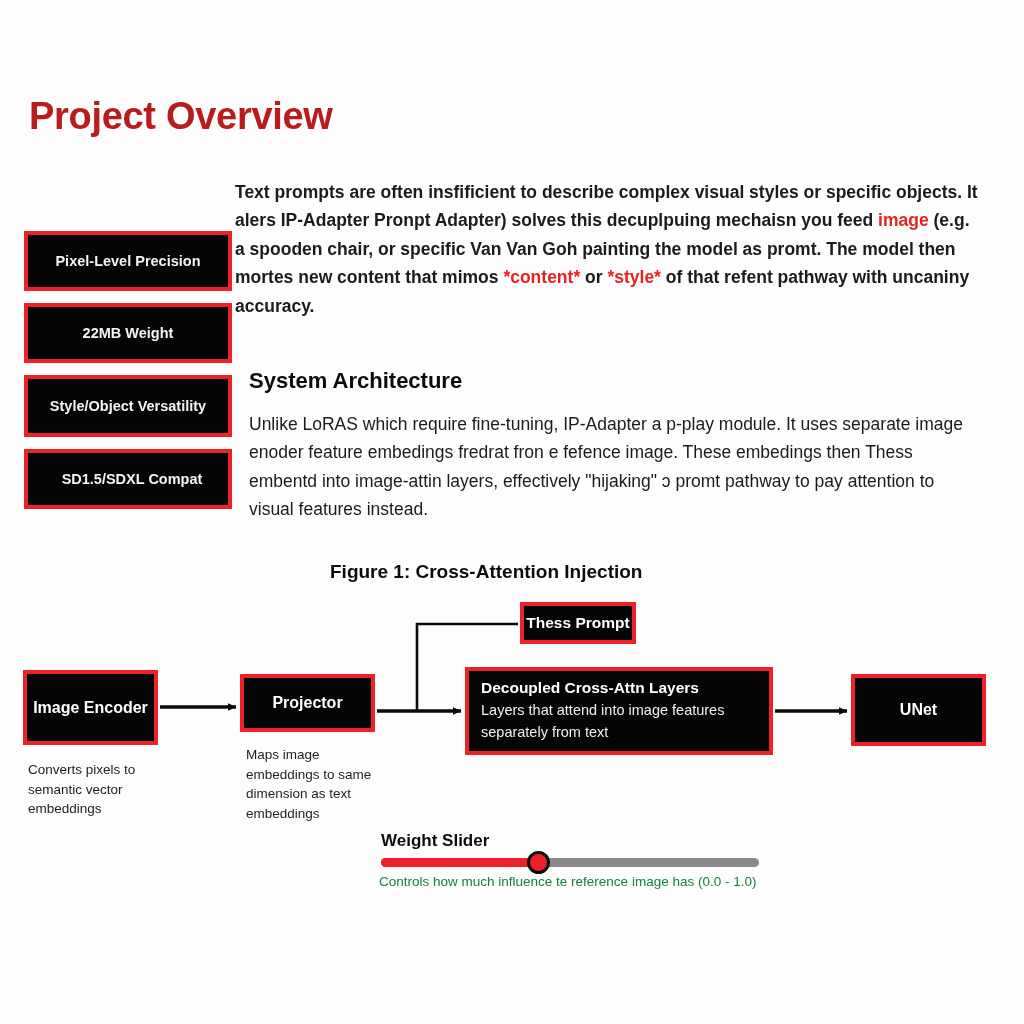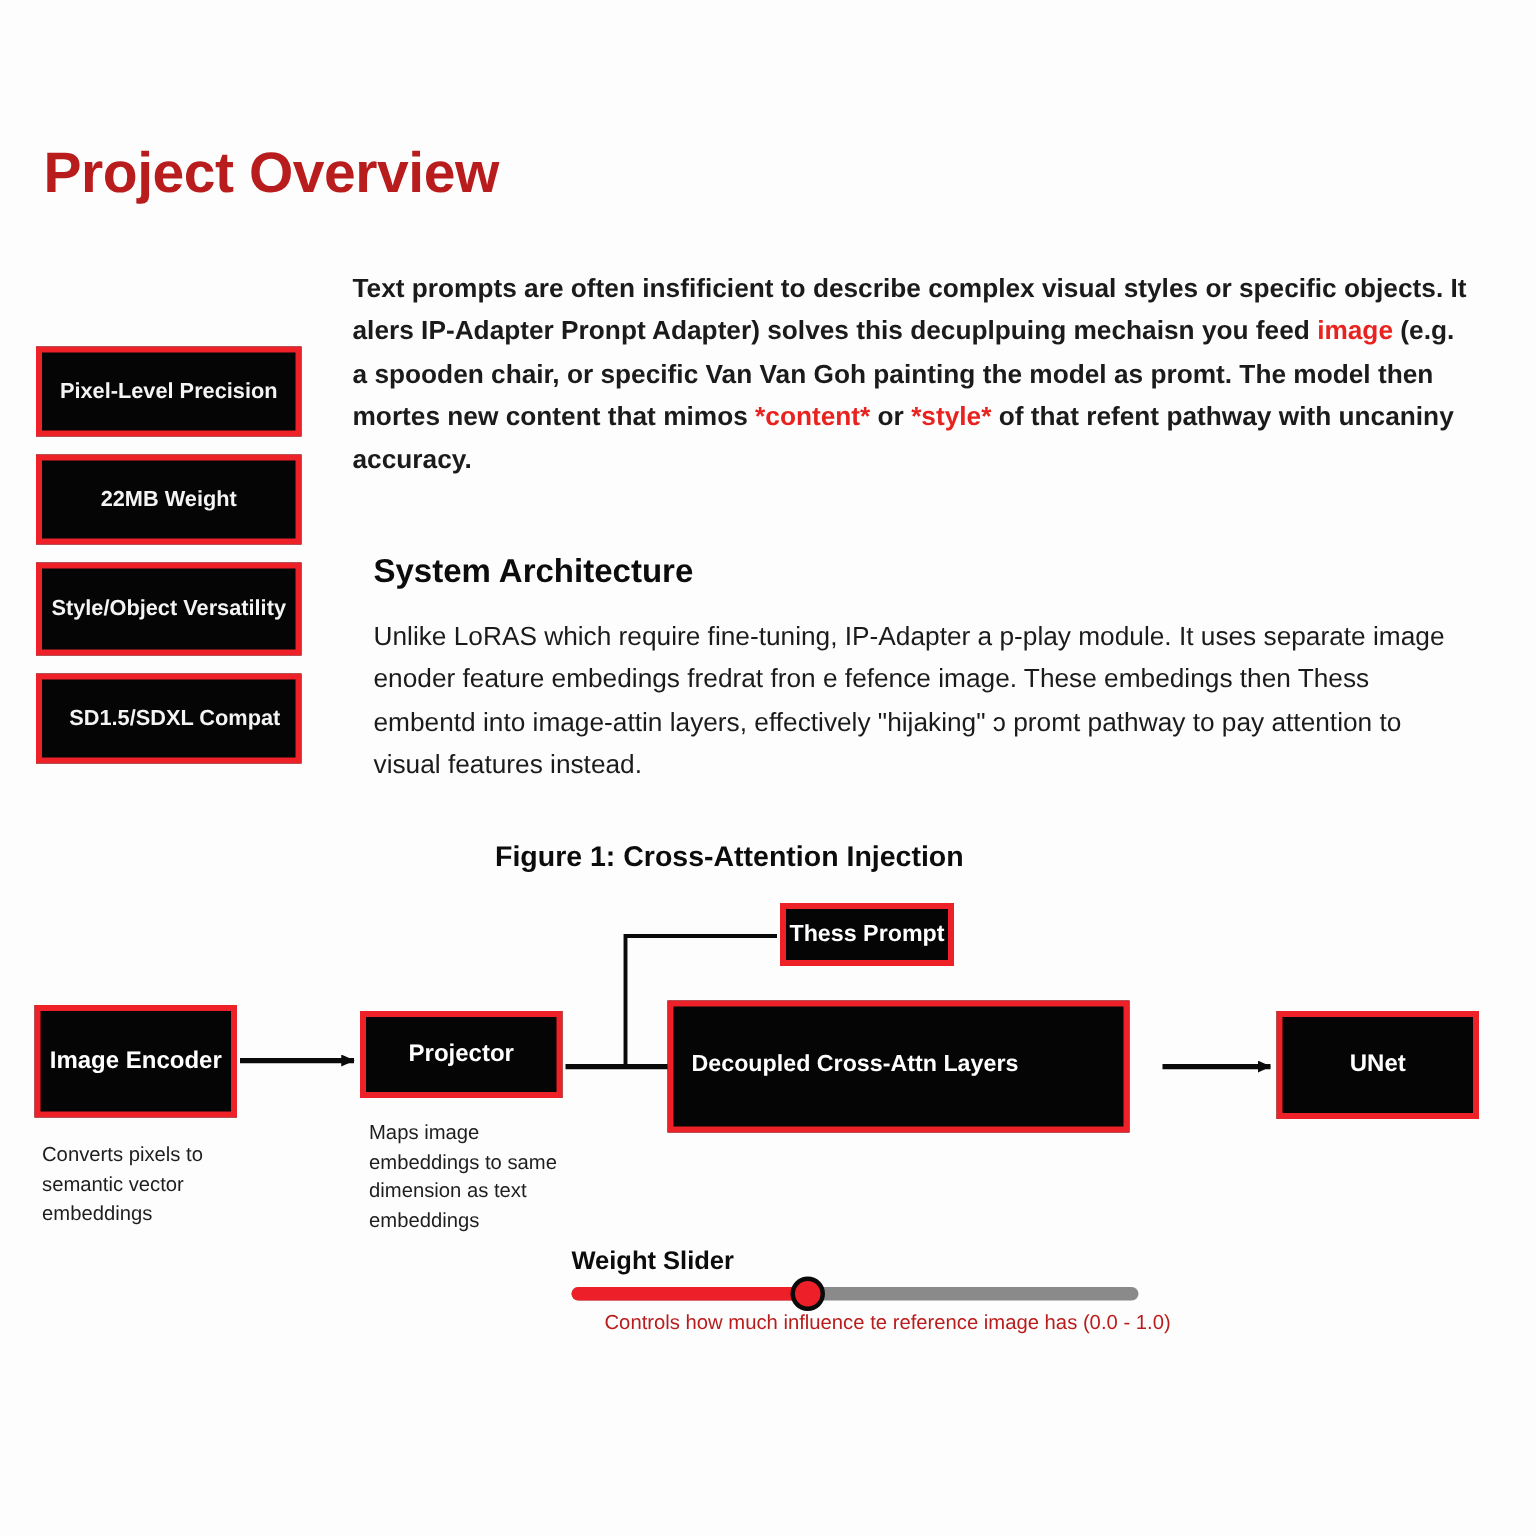--- a/index.html
+++ b/index.html
@@ -58,21 +58,21 @@
     width: 730px;
     font-size: 17.5px;
     line-height: 28.5px;
     color: #1b1b1b;
   }
 
   
   .badge {
     position: absolute;
     left: 24px;
-    width: 177px;
+    width: 208px;
     box-sizing: border-box;
     background: #050505;
     border: 4px solid #ee2028;
     color: #f4f4f4;
     font-size: 14.5px;
     font-weight: bold;
     display: flex;
     align-items: center;
     justify-content: center;
     text-align: center;
@@ -121,21 +121,21 @@
     left: 23px; top: 670px; width: 135px; height: 75px;
   }
   #node-projector {
     left: 240px; top: 674px; width: 135px; height: 58px;
   }
   #node-unet {
     left: 851px; top: 674px; width: 135px; height: 72px;
   }
 
   #node-decoupled {
-    left: 445px; top: 667px; width: 308px; height: 88px;
+    left: 465px; top: 667px; width: 308px; height: 88px;
     align-items: flex-start;
     justify-content: center;
     text-align: left;
     padding: 6px 16px 8px 12px;
   }
   #node-decoupled .node-title {
     font-size: 15.5px;
     font-weight: bold;
     line-height: 22px;
   }
@@ -193,23 +193,22 @@
     width: 23px; height: 23px;
     border-radius: 50%;
     background: #ee2028;
     border: 3px solid #0a0a0a;
     box-sizing: border-box;
   }
   #slider-caption {
     position: absolute;
     left: 379px; top: 874px;
     font-size: 13.5px;
-    color: #b91c1c;
+    color: #15803d;
     white-space: nowrap;
-    margin-left: 24px;
   }
 </style>
 </head>
 <body>
 
 <h1 id="page-title">Project Overview</h1>
 
 <p id="intro-paragraph"><span>Text prompts are often insfificient to describe complex visual styles or specific objects. It alers IP-Adapter Pronpt Adapter) solves this decuplpuing mechaisn you feed </span><span class="red-em">image</span><span> (e.g. a spooden chair, or specific Van Van Goh painting the model as promt. The model then mortes new content that mimos </span><span class="red-em">*content*</span><span> or </span><span class="red-em">*style*</span><span> of that refent pathway with uncaniny accuracy.</span></p>
 
 <h2 id="section-heading">System Architecture</h2>
@@ -255,20 +254,21 @@
 </div>
 <div class="node-caption" id="caption-image-encoder">Converts pixels to semantic vector embeddings</div>
 
 <div class="node" id="node-projector">
   <div class="node-title">Projector</div>
 </div>
 <div class="node-caption" id="caption-projector">Maps image embeddings to same dimension as text embeddings</div>
 
 <div class="node" id="node-decoupled">
   <div class="node-title">Decoupled Cross-Attn Layers</div>
+  <div class="node-sub">Layers that attend into image features separately from text</div>
 </div>
 
 <div class="node" id="node-unet">
   <div class="node-title">UNet</div>
 </div>
 
 <div id="slider-label">Weight Slider</div>
 <div id="slider-track" style="background: rgb(138, 138, 138);">
   <div id="slider-fill" style="width: 41%; background: rgb(237, 31, 40);"></div>
 </div>

